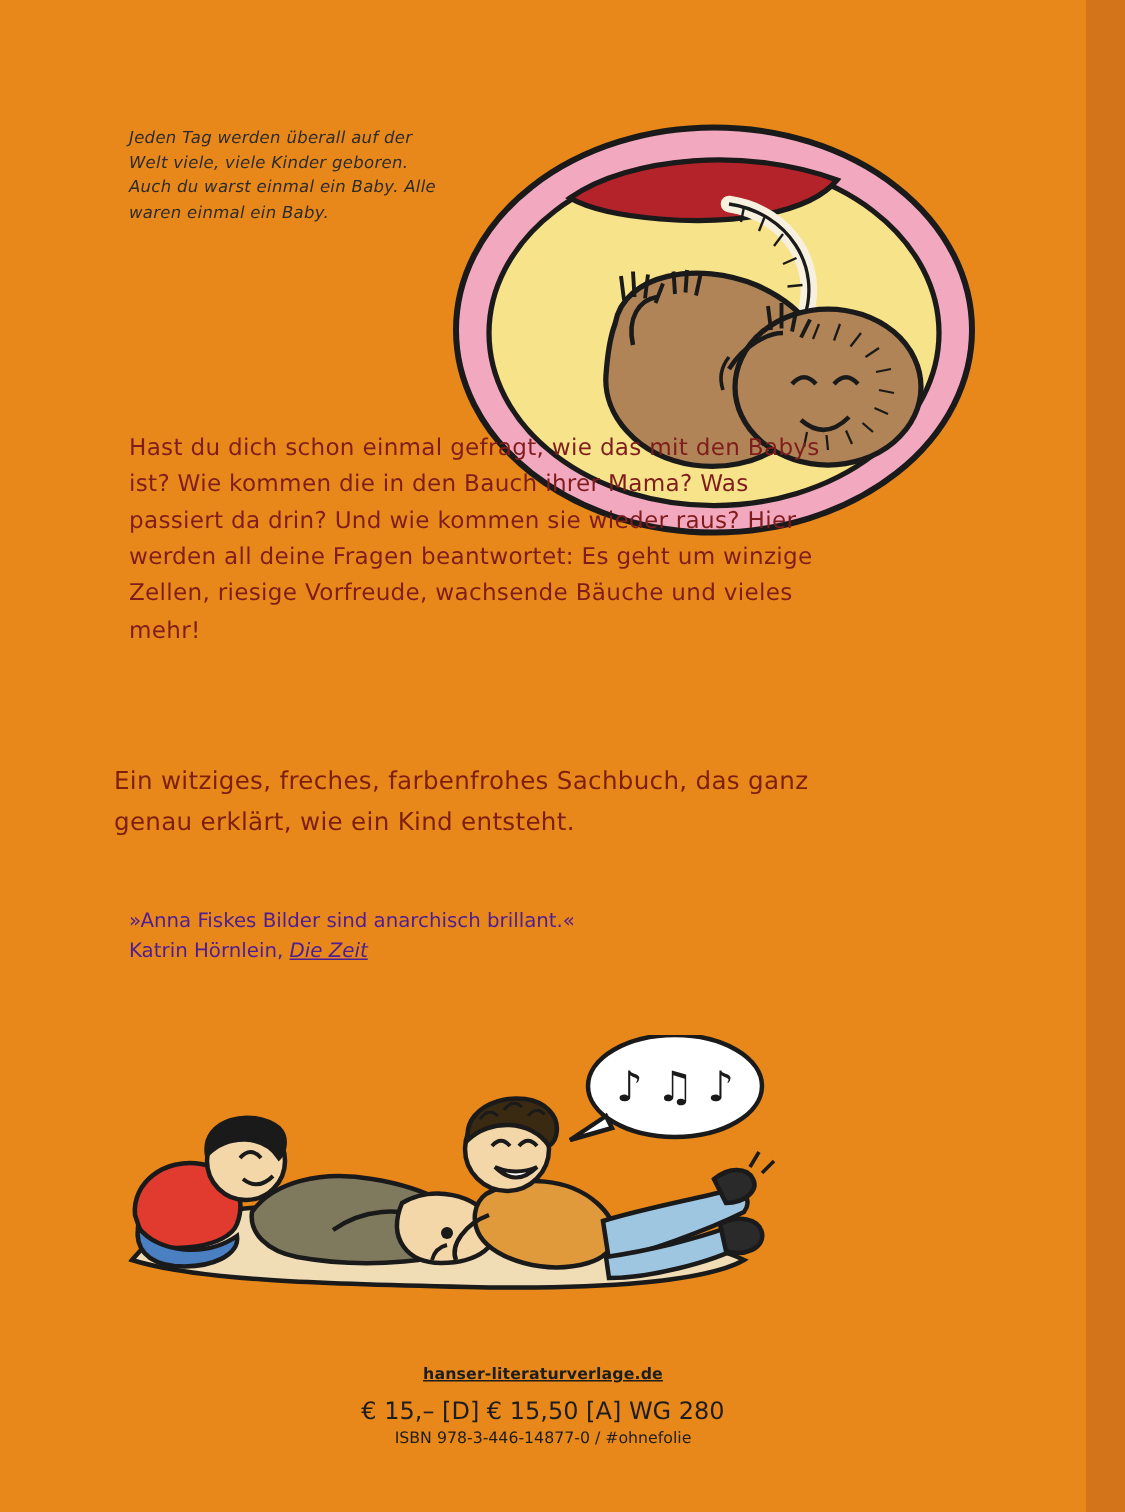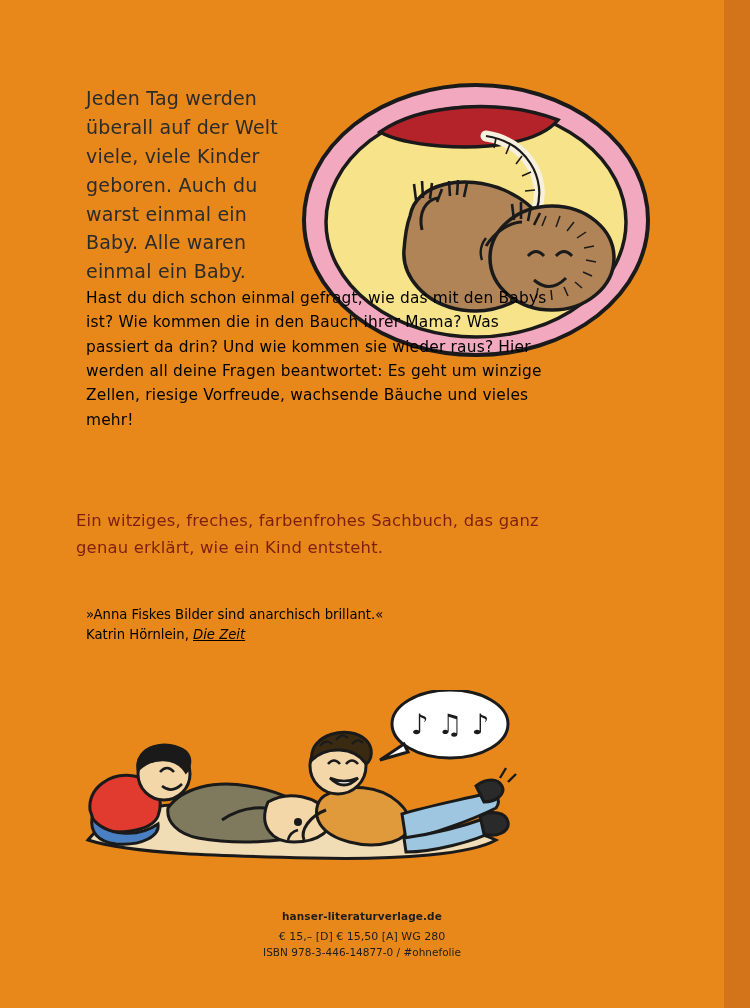--- a/index.html
+++ b/index.html
@@ -31,50 +31,51 @@
     height: 1008px;
   }
 
   
   .intro {
     position: absolute;
     left: 86px;
     top: 84px;
     width: 215px;
     color: #2b2b2b;
-    font-size: 19px;
+    font-size: 11px;
     line-height: 1.52;
     letter-spacing: 0.2px;
+    font-style: italic;
   }
   .body-copy {
     position: absolute;
     left: 86px;
     top: 286px;
     width: 480px;
-    color: #000000;
+    color: #7f1d1d;
     font-size: 15.4px;
     line-height: 1.58;
     letter-spacing: 0.2px;
   }
   .tagline {
     position: absolute;
     left: 76px;
     top: 508px;
     width: 500px;
     color: #7d1f10;
     font-size: 16.4px;
     line-height: 1.62;
     letter-spacing: 0.2px;
   }
   .quote {
     position: absolute;
     left: 86px;
     top: 605px;
     width: 440px;
-    color: #000000;
+    color: #4c1d95;
     font-size: 13.2px;
     line-height: 1.54;
   }
   .quote .src-italic {
     font-style: italic;
     text-decoration: underline;
   }
 
   
   .womb-wrap {
@@ -101,23 +102,24 @@
     top: 910px;
     width: 724px;
     text-align: center;
     color: #1d1d1d;
   }
   .footer .pub {
     font-size: 10.5px;
     font-weight: bold;
     letter-spacing: 0.1px;
     margin-bottom: 7px;
+    text-decoration: underline;
   }
   .footer .price {
-    font-size: 11px;
+    font-size: 16px;
     line-height: 1.45;
   }
   .footer .isbn {
     font-size: 10.5px;
     line-height: 1.45;
   }
 </style>
 </head>
 <body>
 

